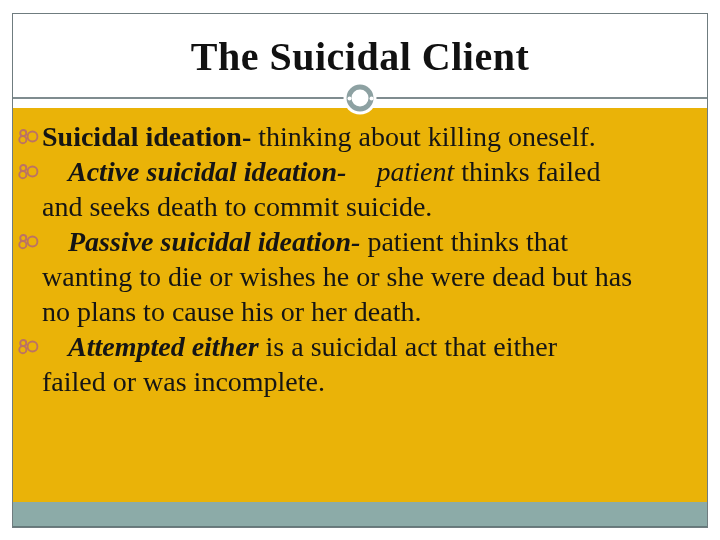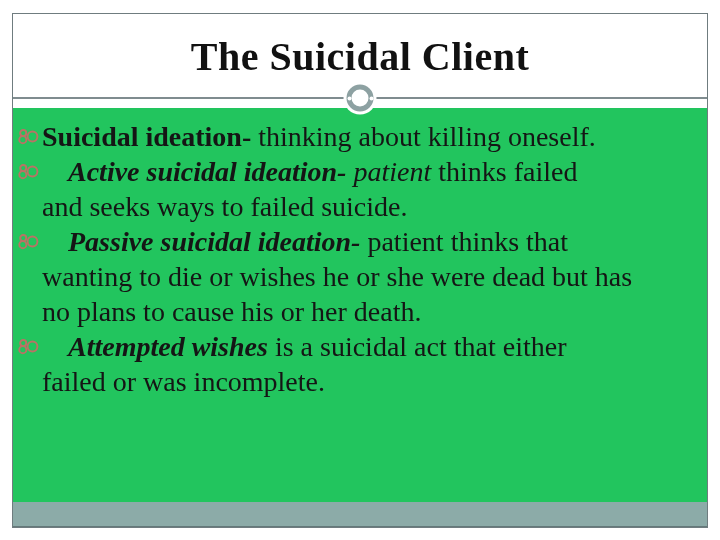--- a/index.html
+++ b/index.html
@@ -68,21 +68,21 @@
     margin-top: -2px;
   }
   .ornament::before { left: -4.5px; }
   .ornament::after  { right: -4.5px; }
 
   
   .content-area {
     position: absolute;
     left: 0; right: 0;
     top: 94px; bottom: 25px;
-    background: #22c55e;
+    background: #eab308;
   }
 
   .bullet-list {
     padding: 11px 14px 0 29px;
   }
   .bullet-item {
     position: relative;
   }
   .bullet-item .line {
     font-size: 28px;
@@ -92,21 +92,21 @@
   .bullet-icon {
     position: absolute;
     left: -24px;
     top: 9px;
     width: 21px;
     height: 17px;
     display: block;
   }
   .run-b  { font-weight: bold; }
   .run-bi { font-weight: bold; font-style: italic; margin-left: 26px; }
-  .run-i  { font-style: italic; }
+  .run-i  { font-style: italic; margin-left: 23px; }
   .run-r  { font-weight: normal; font-style: normal; }
 
   
   .footer-band {
     position: absolute;
     left: 0; right: 0; bottom: 0;
     height: 25px;
     background: #8caba8;
     border-bottom: 1px solid #64797a;
   }
@@ -134,39 +134,39 @@
               </svg></span>
             <div class="line"><span class="run-b">Suicidal ideation- </span><span class="run-r">thinking about killing oneself.</span></div>
           </div>
           <div class="bullet-item">
             <span class="bullet-icon"><svg viewBox="0 0 20 16" width="21" height="17" fill="none" stroke="#bb7265" stroke-width="1.8">
                 <circle cx="5" cy="4.7" r="2.9"></circle>
                 <circle cx="4.6" cy="11" r="3.4"></circle>
                 <circle cx="13.8" cy="8" r="4.7"></circle>
               </svg></span>
             <div class="line"><span class="run-bi">Active suicidal ideation- </span><span class="run-i">patient</span><span class="run-r"> thinks failed</span></div>
-            <div class="line"><span class="run-r">and seeks ways to failed suicide.</span></div>
+            <div class="line"><span class="run-r">and seeks death to commit suicide.</span></div>
           </div>
           <div class="bullet-item">
             <span class="bullet-icon"><svg viewBox="0 0 20 16" width="21" height="17" fill="none" stroke="#bb7265" stroke-width="1.8">
                 <circle cx="5" cy="4.7" r="2.9"></circle>
                 <circle cx="4.6" cy="11" r="3.4"></circle>
                 <circle cx="13.8" cy="8" r="4.7"></circle>
               </svg></span>
             <div class="line"><span class="run-bi">Passive suicidal ideation- </span><span class="run-r">patient thinks that</span></div>
             <div class="line"><span class="run-r">wanting to die or wishes he or she were dead but has</span></div>
             <div class="line"><span class="run-r">no plans to cause his or her death.</span></div>
           </div>
           <div class="bullet-item">
             <span class="bullet-icon"><svg viewBox="0 0 20 16" width="21" height="17" fill="none" stroke="#bb7265" stroke-width="1.8">
                 <circle cx="5" cy="4.7" r="2.9"></circle>
                 <circle cx="4.6" cy="11" r="3.4"></circle>
                 <circle cx="13.8" cy="8" r="4.7"></circle>
               </svg></span>
-            <div class="line"><span class="run-bi">Attempted wishes</span><span class="run-r"> is a suicidal act that either</span></div>
+            <div class="line"><span class="run-bi">Attempted either</span><span class="run-r"> is a suicidal act that either</span></div>
             <div class="line"><span class="run-r">failed or was incomplete.</span></div>
           </div>
         </div>
     </div>
 
     <div class="footer-band"></div>
 
   </div>
 </div>
 

